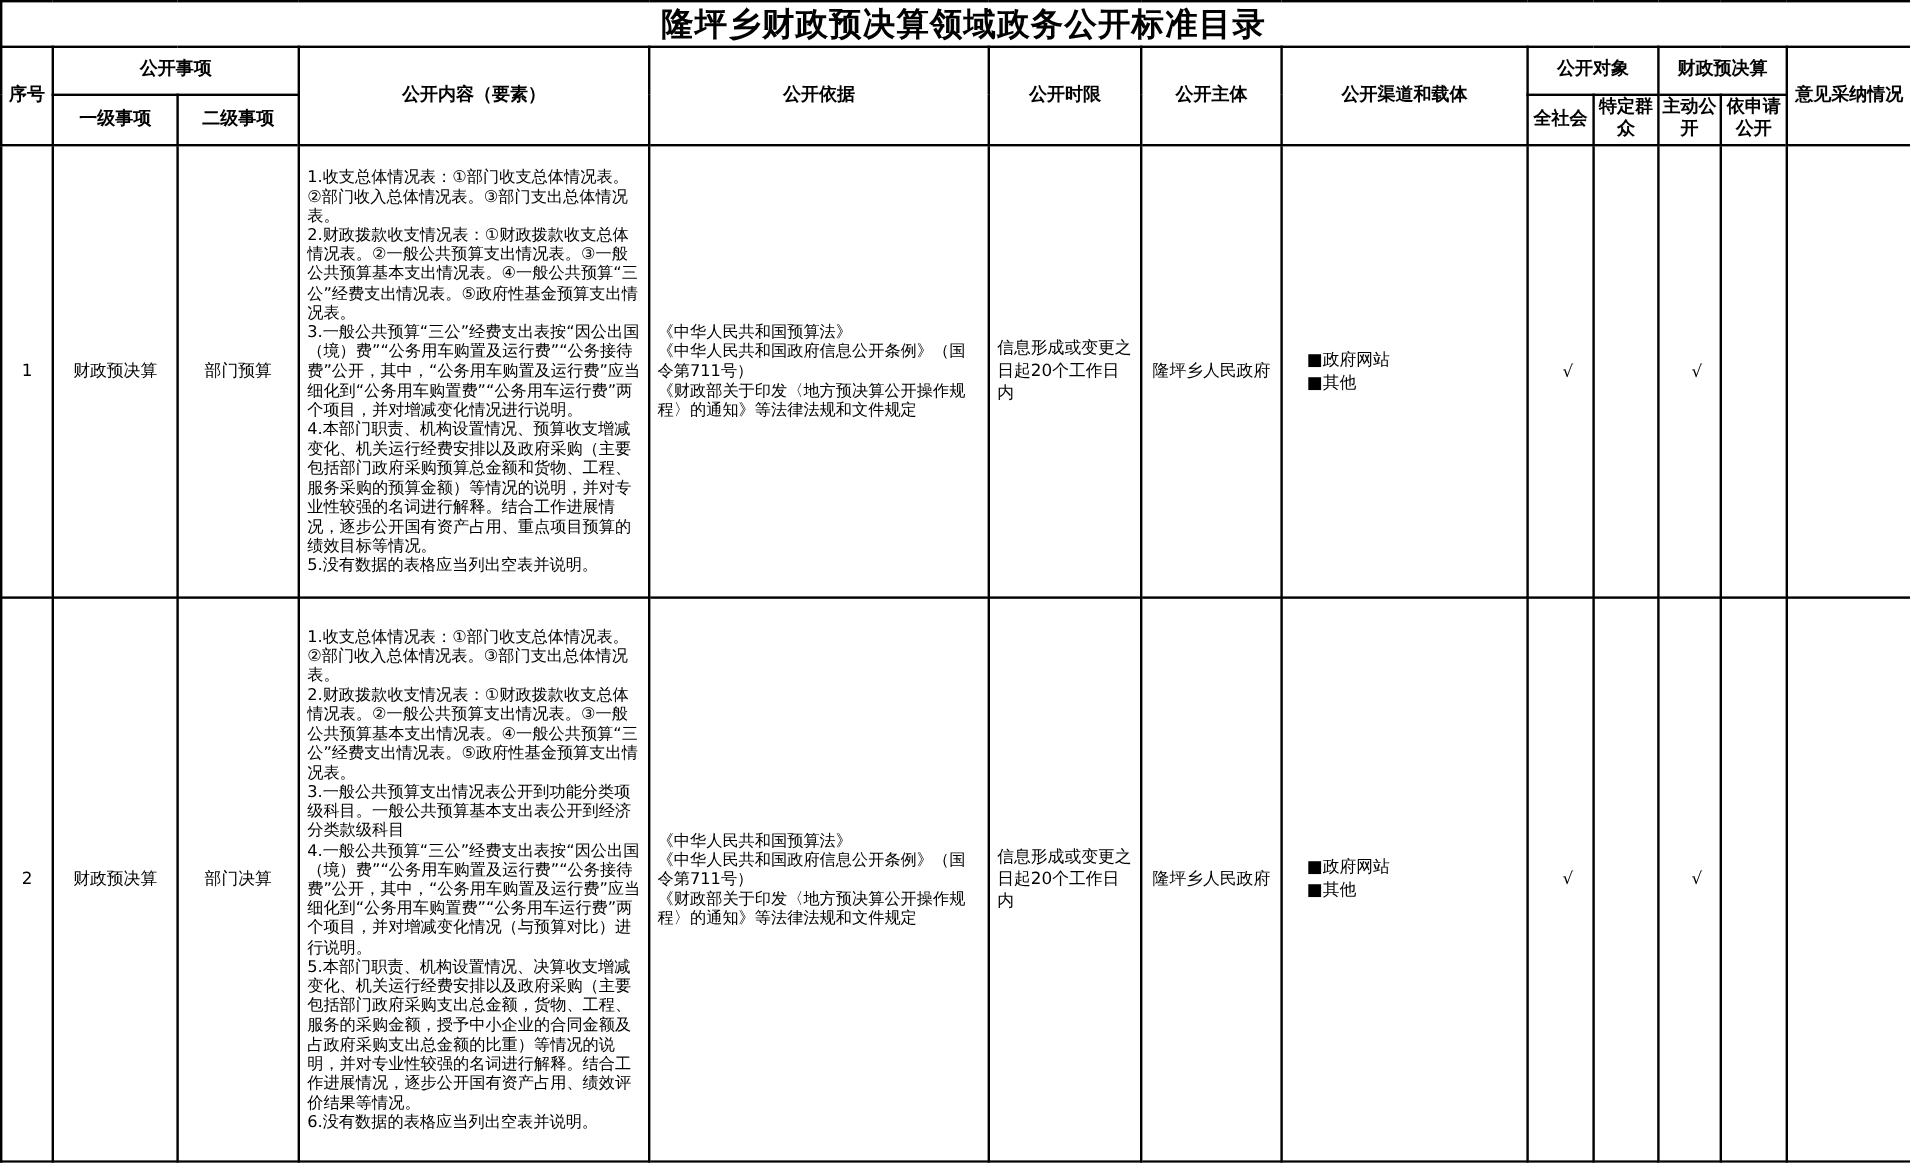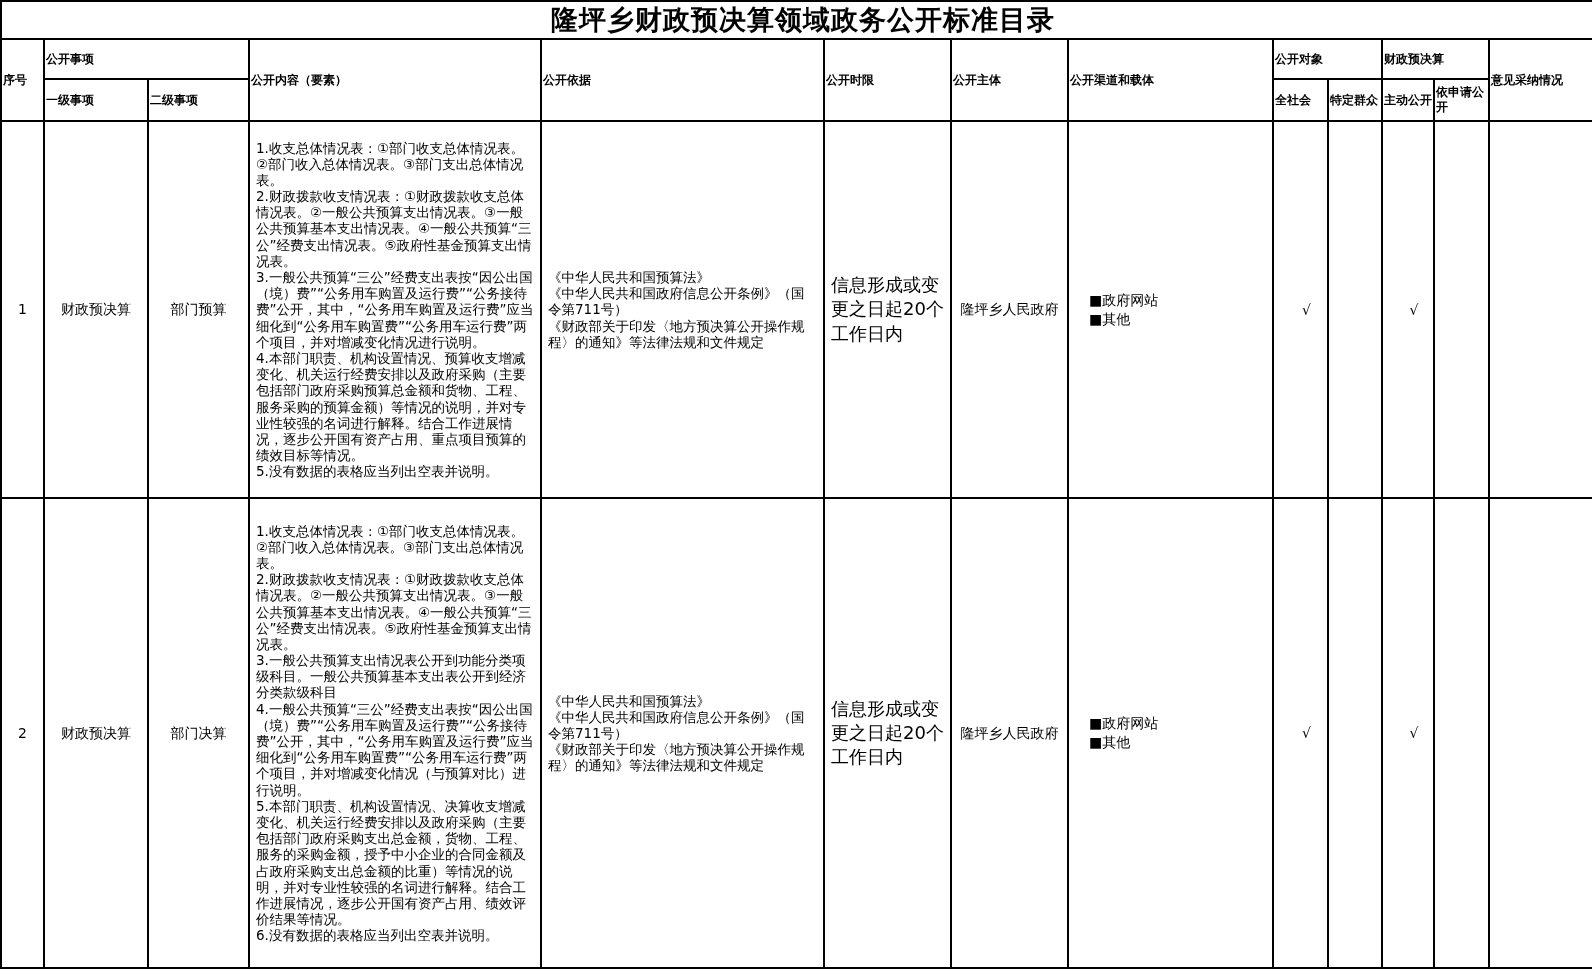--- a/index.html
+++ b/index.html
@@ -22,25 +22,26 @@
   }
   .title-cell {
     height: 38px;
     font-size: 27px;
     font-weight: bold;
     text-align: center;
     font-family: "DejaVu Serif", "Liberation Serif", serif;
     letter-spacing: 1px;
   }
   th {
-    font-size: 12px;
+    font-size: 15px;
     font-weight: bold;
-    text-align: left;
+    text-align: center;
     line-height: 1.25;
     padding: 1px;
+    font-family: Liberation Mono, monospace;
   }
   tr.hdr-top  { height: 40px; }
   tr.hdr-bot  { height: 42px; }
   tr.data-row-1 { height: 377px; }
   tr.data-row-2 { height: 470px; }
   td.cell-center {
     font-size: 14px;
     text-align: center;
     padding: 2px;
     line-height: 1.3;
@@ -48,21 +49,21 @@
   td.cell-block {
     font-size: 13.5px;
     text-align: left;
     padding: 3px 6px;
     line-height: 1.2;
     white-space: pre-line;
     word-break: break-all;
     margin-top: 47px;
   }
   td.cell-timelimit {
-    font-size: 18px;
+    font-size: 14px;
     text-align: left;
     padding: 2px 6px;
     line-height: 1.35;
     word-break: break-all;
   }
   td.cell-channels {
     font-size: 14px;
     text-align: left;
     padding: 2px 20px;
     line-height: 1.35;

